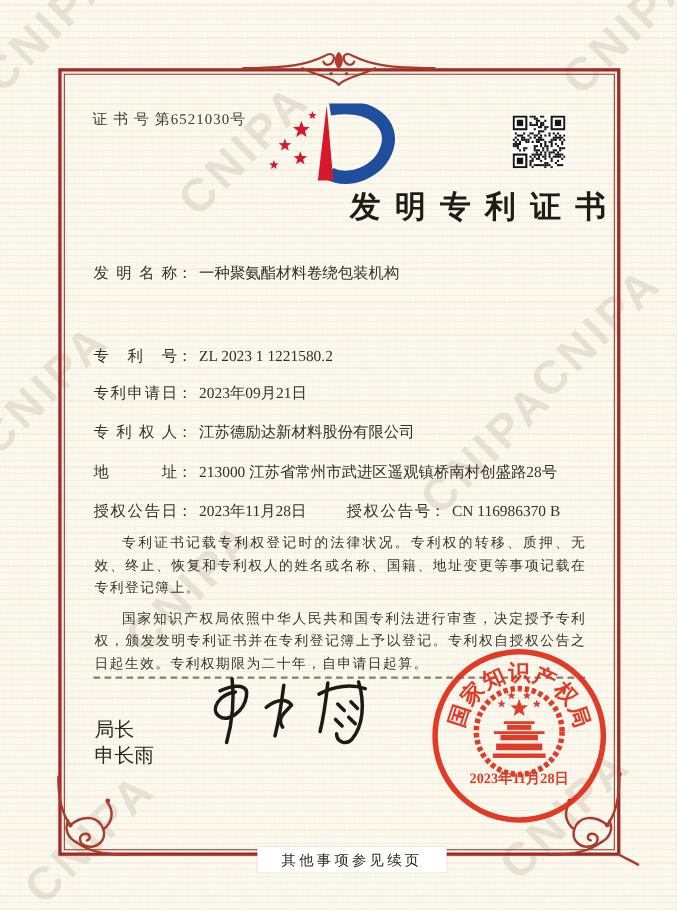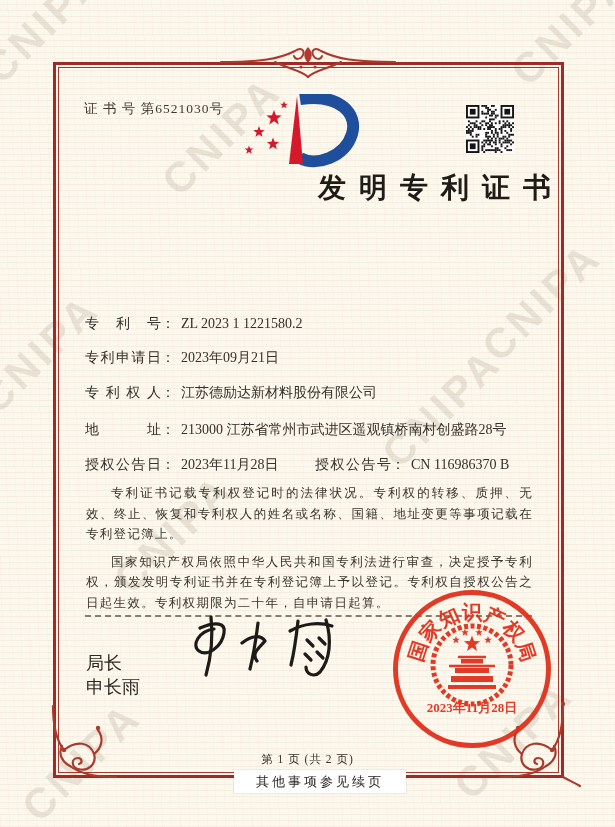--- a/index.html
+++ b/index.html
@@ -311,20 +311,23 @@
         <rect x="36.48" y="1.92" width="9.6" height="9.6" fill="#ffffff"></rect>
         <rect x="38.4" y="3.84" width="5.76" height="5.76" fill="#151515"></rect>
         <rect x="0" y="34.56" width="13.44" height="13.44" fill="#151515"></rect>
         <rect x="1.92" y="36.48" width="9.6" height="9.6" fill="#ffffff"></rect>
         <rect x="3.84" y="38.4" width="5.76" height="5.76" fill="#151515"></rect>
       </g>
   </svg>
 
   <div class="title">发明专利证书</div>
 
+  <div class="frow r0">
+    <span class="flabel">发明名称</span><span class="fcolon">：</span><span class="fvalue">一种聚氨酯材料卷绕包装机构</span>
+  </div>
   <div class="frow r2">
     <span class="flabel">专利号</span><span class="fcolon">：</span><span class="fvalue">ZL 2023 1 1221580.2</span>
   </div>
   <div class="frow r3">
     <span class="flabel">专利申请日</span><span class="fcolon">：</span><span class="fvalue">2023年09月21日</span>
   </div>
   <div class="frow r4">
     <span class="flabel">专利权人</span><span class="fcolon">：</span><span class="fvalue">江苏德励达新材料股份有限公司</span>
   </div>
   <div class="frow r5">
@@ -383,16 +386,15 @@
         <rect x="19" y="63" width="48" height="4"></rect>
       </g>
       <g stroke="#e0301c" stroke-width="2.5">
         <line x1="29" y1="35" x2="57" y2="35"></line>
         <line x1="20" y1="44" x2="66" y2="44"></line>
       </g>
     </svg>
     <div class="seal-date">2023年11月28日</div>
   </div>
 
-  <div class="page-info">第 1 页 (共 2 页)</div>
   <div class="note-box">其他事项参见续页</div>
 
 </div>
 
 </body></html>

